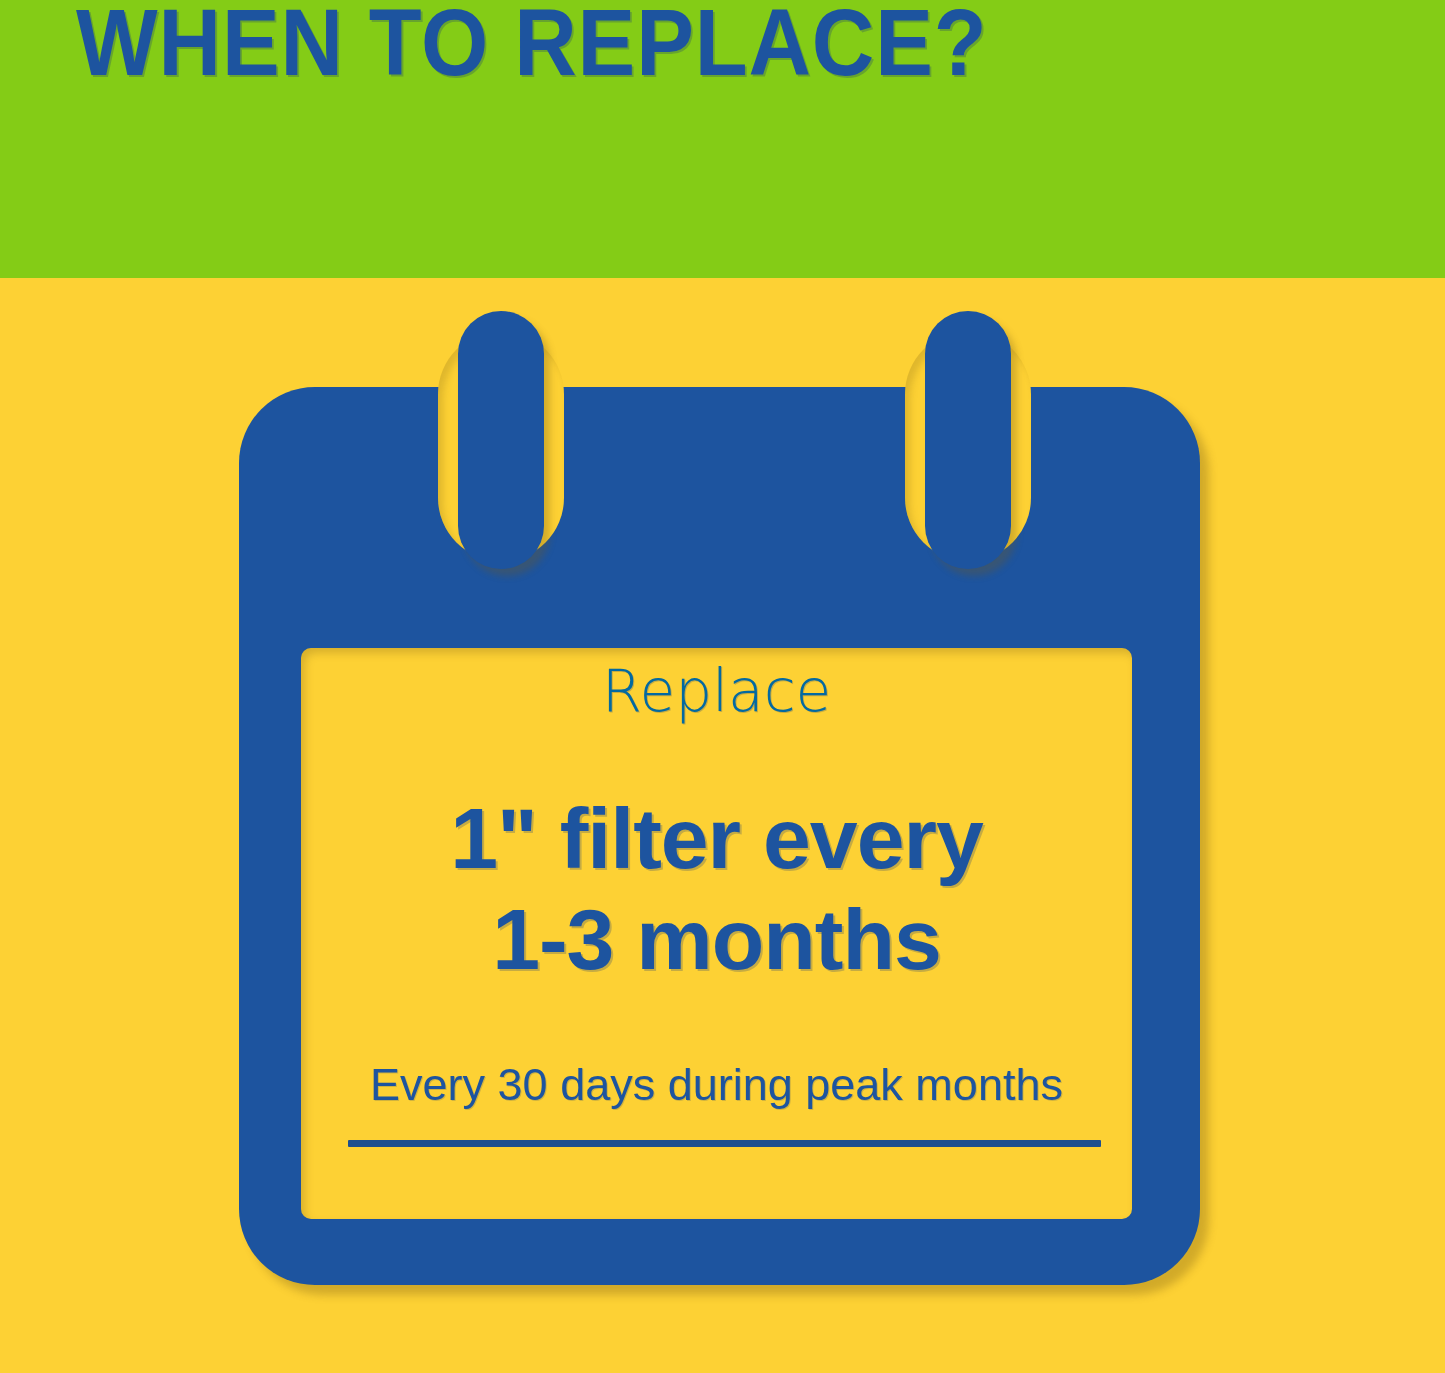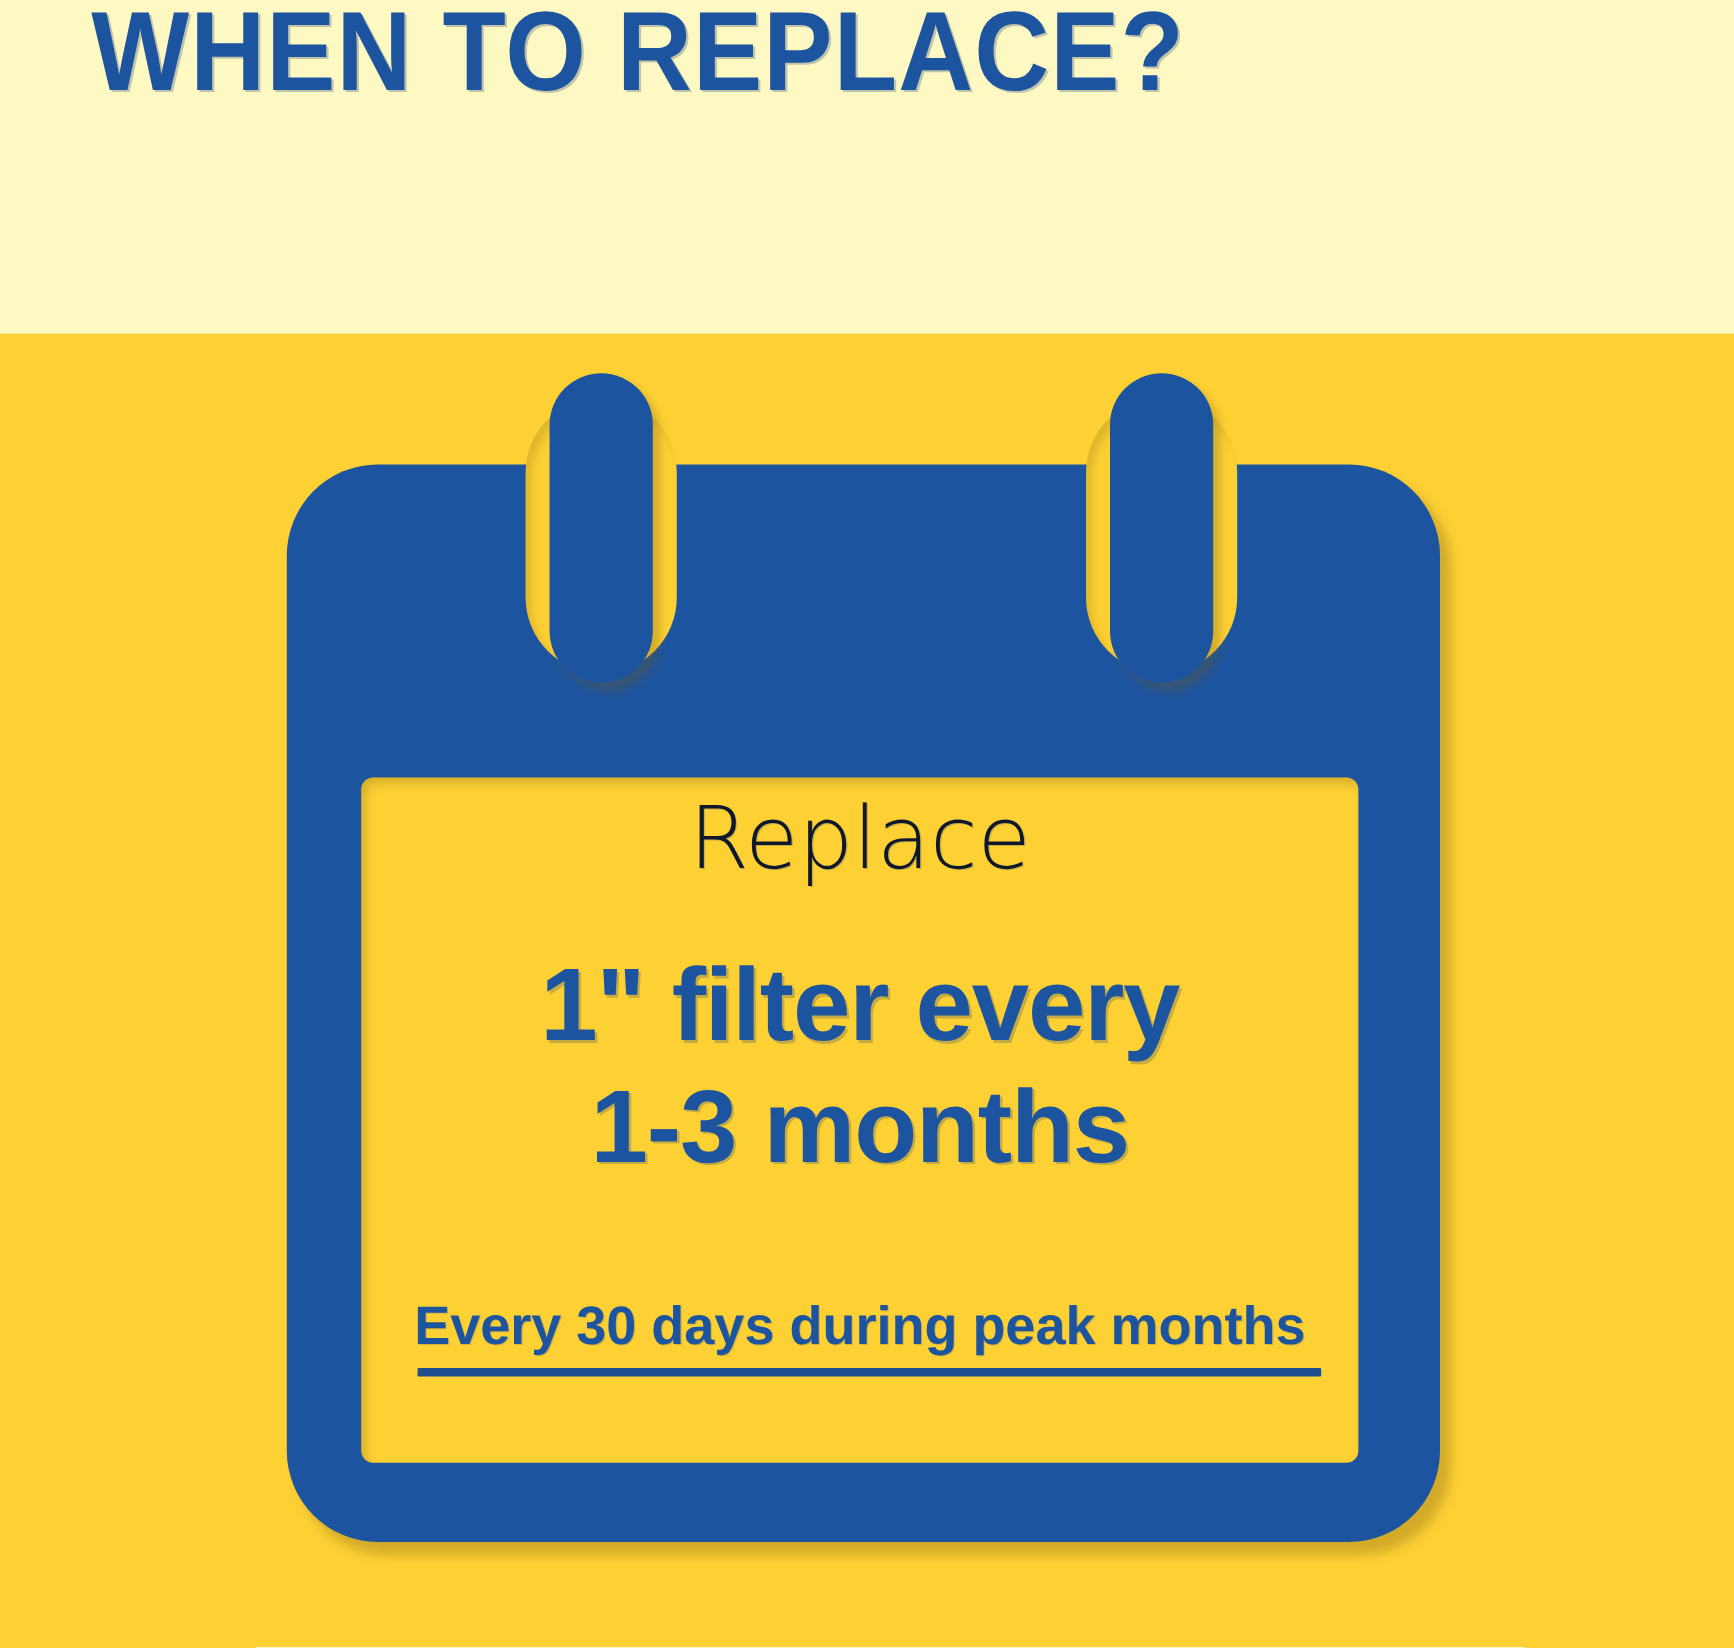--- a/index.html
+++ b/index.html
@@ -17,21 +17,21 @@
     font-family: "Liberation Sans", sans-serif;
   }
 
   
   .header-band {
     position: absolute;
     left: 0;
     top: 0;
     width: 1445px;
     height: 278px;
-    background: #fef9c3;
+    background: #84cc16;
   }
 
   .page-title {
     position: absolute;
     left: 76px;
     top: -6px;
     font-family: "Liberation Sans", sans-serif;
     font-weight: bold;
     font-size: 94px;
     line-height: 1.05;
@@ -116,23 +116,23 @@
 
   
   .replace-word {
     position: absolute;
     left: 0;
     top: 14px;
     width: 831px;
     text-align: center;
     font-family: "DejaVu Sans", sans-serif;
     font-weight: 300;
-    font-size: 72px;
+    font-size: 58px;
     line-height: 1;
-    color: #0f172a;
+    color: #0369a1;
     white-space: nowrap;
     text-shadow: 1px 1px 0 rgba(30,60,110,0.25);
   }
 
   .headline {
     position: absolute;
     left: 0;
     top: 140px;
     width: 831px;
     text-align: center;
@@ -146,27 +146,26 @@
   }
   .headline .line { display: block; white-space: nowrap; }
 
   .subnote {
     position: absolute;
     left: 0;
     top: 412px;
     width: 831px;
     text-align: center;
     font-family: "Liberation Sans", sans-serif;
-    font-weight: bold;
+    font-weight: normal;
     font-size: 45px;
     line-height: 1.1;
     color: #1d549f;
     white-space: nowrap;
     text-shadow: 1px 1px 0 rgba(30,60,110,0.2);
-    margin-top: 20px;
   }
 
   .subnote-rule {
     position: absolute;
     left: 47px;
     top: 492px;
     width: 753px;
     height: 7px;
     background: #1d4f8f;
     border-radius: 1px;

